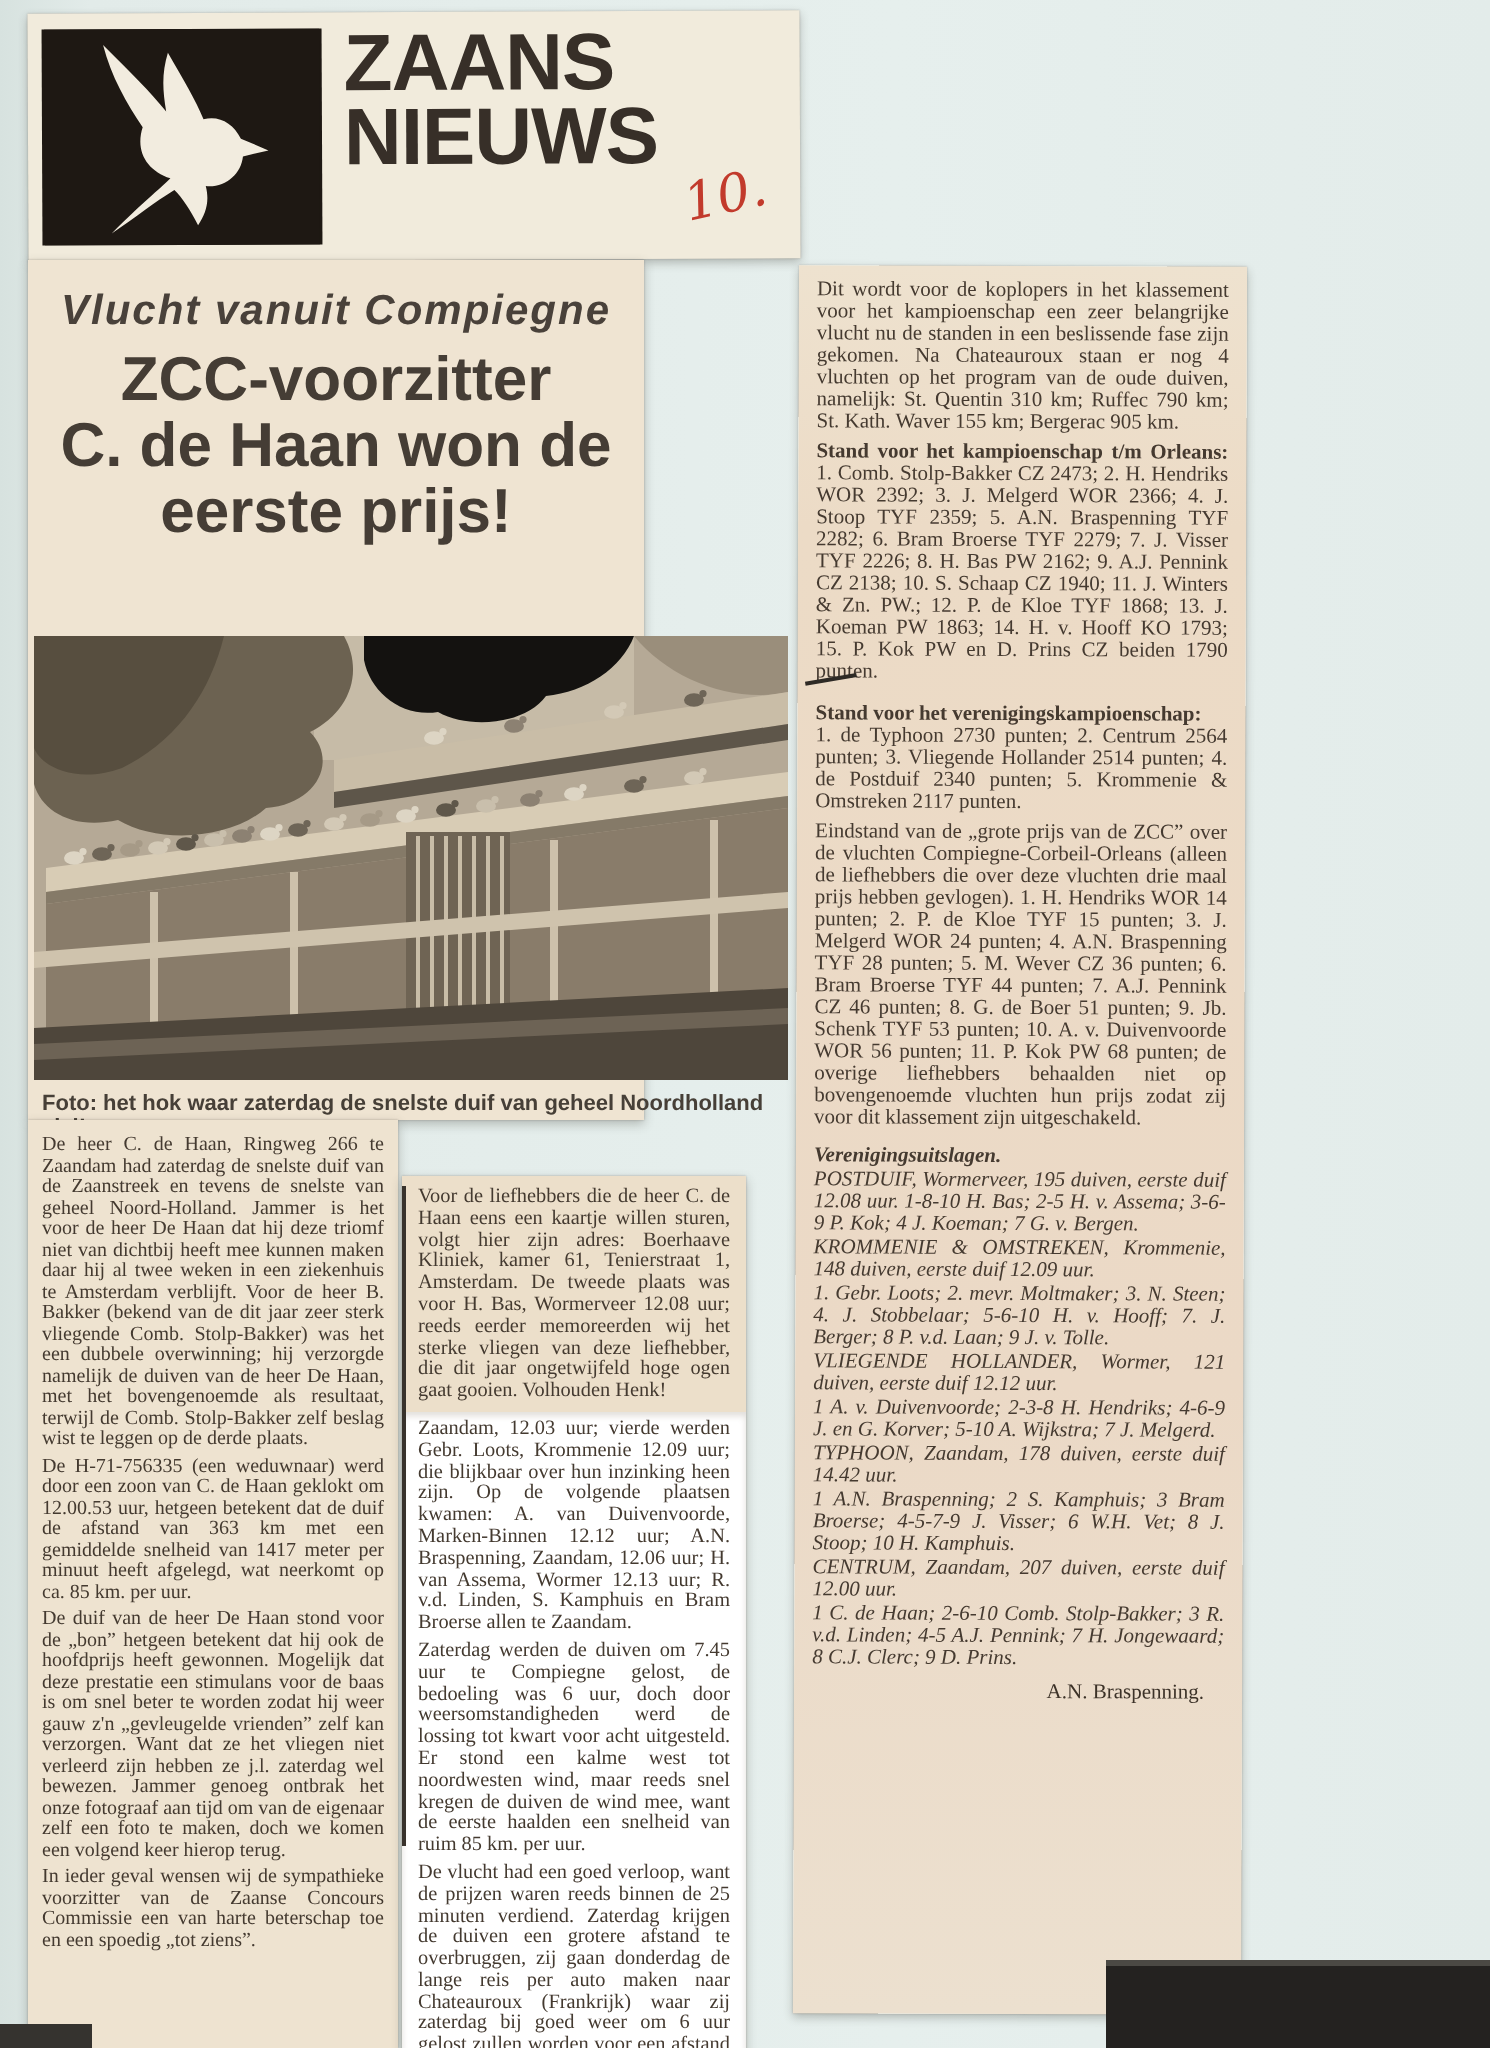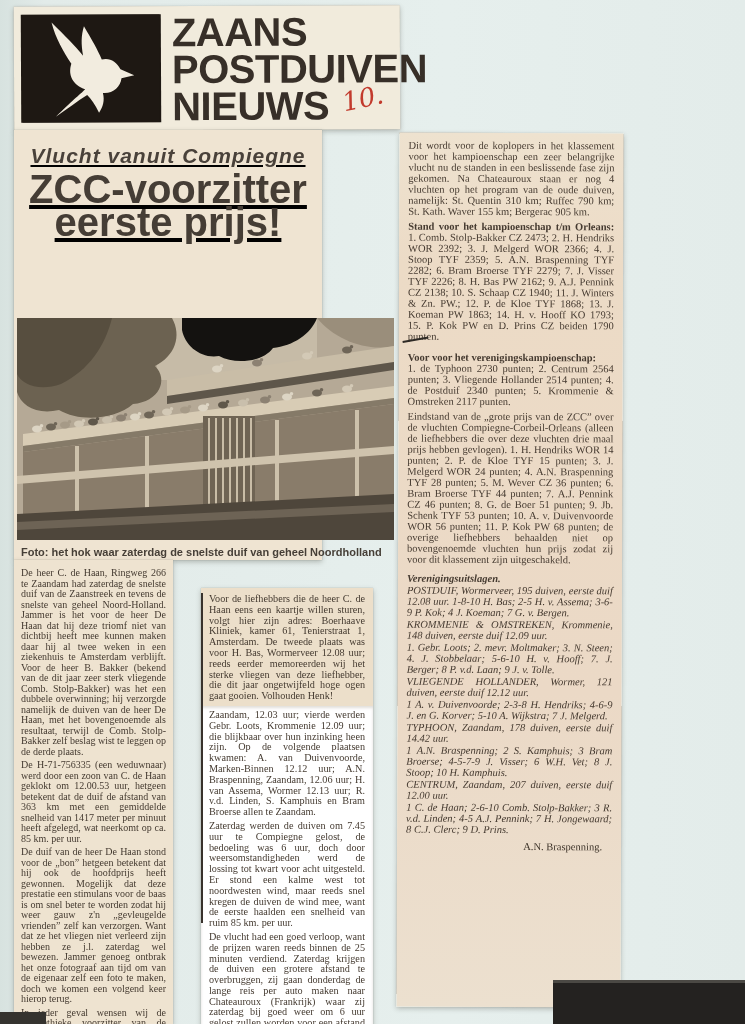--- a/index.html
+++ b/index.html
@@ -13,32 +13,32 @@
   
   .masthead-clip{left:14px;top:6px;width:386px;height:124px;background:#f1ebdc;transform:rotate(-.25deg);}
   .logo-box{position:absolute;left:7px;top:8px;width:140px;height:108px;background:#1e1813;}
   .logo-box svg{display:block;width:100%;height:100%;}
   .masthead-title{position:absolute;left:158px;top:8px;font-family:"Liberation Sans",sans-serif;
     font-weight:bold;font-size:40px;line-height:37px;letter-spacing:-.5px;color:#372f28;}
   .handwritten{position:absolute;left:328px;top:78px;font-family:"DejaVu Serif",serif;font-style:italic;
     font-size:26px;color:#c23a2c;transform:rotate(-12deg);}
 
   
-  .main-clip{left:14px;top:130px;width:308px;height:430px;background:#efe4d2;text-decoration:underline;}
+  .main-clip{left:14px;top:130px;width:308px;height:430px;background:#efe4d2;}
   .kicker{margin:14px 0 0;text-align:center;font-family:"Liberation Sans",sans-serif;font-style:italic;
     font-weight:bold;font-size:21px;color:#49413a;letter-spacing:1px;}
   .headline{margin-top:5px;text-align:center;font-family:"Liberation Sans",sans-serif;font-weight:bold;
-    font-size:40px;line-height:33px;color:#453d35;}
+    font-size:31px;line-height:33px;color:#453d35;}
   .photo{position:absolute;left:3px;top:188px;width:377px;height:222px;}
   .caption{position:absolute;left:7px;top:416px;width:370px;font-family:"Liberation Sans",sans-serif;
     font-weight:bold;font-size:11px;color:#463f37;}
 
   
   .textcol p{margin:0 0 3px;}
-  .left-clip{left:14px;top:560px;width:159px;height:464px;background:#eee3d0;}
+  .left-clip{left:14px;top:560px;width:185px;height:464px;background:#eee3d0;}
   .left-clip .inner{padding:8px 7px;font-size:10px;line-height:10.5px;text-align:justify;color:#443a30;}
   .mid-clip{left:201px;top:588px;width:172px;height:462px;background:#ecdfca;}
   .mid-clip .inner{padding:6px 8px;font-size:10.2px;line-height:10.8px;text-align:justify;color:#443a30;}
   .col-rule{position:absolute;left:0;top:5px;width:2px;height:330px;background:#38322c;}
   .mid-sec2{background:#ffffff;box-shadow:inset 0 2px 3px rgba(90,70,50,.18);margin:4px -8px 0;padding:4px 8px 0;}
 
   .right-clip{left:398px;top:133px;width:224px;height:874px;transform:rotate(.2deg);
     background:linear-gradient(180deg,#eee2cf 0px,#ecdbc6 130px,#ebd9c6 560px,#ece0cf 100%);}
   .right-clip .inner{padding:7px 9px;font-size:10.5px;line-height:11px;text-align:justify;color:#453a30;}
   .right-clip p{margin:0 0 4px;}
@@ -61,30 +61,30 @@
     <svg viewBox="0 0 140 110">
       <rect width="140" height="110" fill="#1e1813"></rect>
       <path fill="#f2ecdf" d="M34,104 C50,88 58,82 64,76 C52,72 46,62 50,50 C42,38 34,24 30,8
         C44,22 54,32 62,42 C60,30 60,22 63,12 C71,26 77,36 81,46 C89,44 96,48 100,56
         L114,62 L101,65 C100,74 92,81 82,80 C84,88 82,94 78,100 C74,92 70,86 66,82
         C56,88 46,96 34,104 Z"></path>
     </svg>
   </div>
   <div class="masthead-title">
     <div>ZAANS</div>
-    <div>POSTDUIVEN</div>
     <div>NIEUWS</div>
   </div>
   <div class="handwritten">10.</div>
 </div>
 
 <div class="clip main-clip">
   <div class="kicker">Vlucht vanuit Compiegne</div>
   <div class="headline">
     <div>ZCC-voorzitter</div>
+    <div>C. de Haan won de</div>
     <div>eerste prijs!</div>
   </div>
 
   <svg class="photo" viewBox="0 0 377 222" preserveAspectRatio="none">
     <rect width="377" height="222" fill="#b5a996"></rect>
     <rect x="140" y="0" width="160" height="62" fill="#c6bba7"></rect>
     <path d="M0,0 H155 C165,18 158,38 138,48 C152,62 142,84 116,86 C98,102 62,104 42,92 C20,97 4,88 0,74 Z" fill="#6c6251"></path>
     <path d="M0,0 H95 C88,28 72,52 44,66 C22,74 4,66 0,56 Z" fill="#574e3f"></path>
     <path d="M165,0 H300 C294,16 276,28 256,30 C246,44 218,47 202,38 C184,41 168,28 165,12 Z" fill="#83776​8" opacity="0.9"></path>
     <path d="M300,0 H377 V28 C350,34 318,22 300,0 Z" fill="#9a8e7b"></path>
@@ -165,21 +165,21 @@
       <p>De vlucht had een goed verloop, want de prijzen waren reeds binnen de 25 minuten verdiend. Zaterdag krijgen de duiven een grotere afstand te overbruggen, zij gaan donderdag de lange reis per auto maken naar Chateauroux (Frankrijk) waar zij zaterdag bij goed weer om 6 uur gelost zullen worden voor een afstand van plm. 670 km.</p>
     </div>
   </div>
 </div>
 
 <div class="clip right-clip textcol">
   <div class="pen-mark"></div>
   <div class="inner">
     <p>Dit wordt voor de koplopers in het klassement voor het kampioenschap een zeer belangrijke vlucht nu de standen in een beslissende fase zijn gekomen. Na Chateauroux staan er nog 4 vluchten op het program van de oude duiven, namelijk: St. Quentin 310 km; Ruffec 790 km; St. Kath. Waver 155 km; Bergerac 905 km.</p>
     <p><span class="lead">Stand voor het kampioenschap t/m Orleans:</span><span> 1. Comb. Stolp-Bakker CZ 2473; 2. H. Hendriks WOR 2392; 3. J. Melgerd WOR 2366; 4. J. Stoop TYF 2359; 5. A.N. Braspenning TYF 2282; 6. Bram Broerse TYF 2279; 7. J. Visser TYF 2226; 8. H. Bas PW 2162; 9. A.J. Pennink CZ 2138; 10. S. Schaap CZ 1940; 11. J. Winters &amp; Zn. PW.; 12. P. de Kloe TYF 1868; 13. J. Koeman PW 1863; 14. H. v. Hooff KO 1793; 15. P. Kok PW en D. Prins CZ beiden 1790 punten.</span></p>
-    <p class="block-lead" style="margin-top:10px">Voor voor het verenigingskampioenschap:</p>
+    <p class="block-lead" style="margin-top:10px">Stand voor het verenigingskampioenschap:</p>
     <p>1. de Typhoon 2730 punten; 2. Centrum 2564 punten; 3. Vliegende Hollander 2514 punten; 4. de Postduif 2340 punten; 5. Krommenie &amp; Omstreken 2117 punten.</p>
     <p>Eindstand van de „grote prijs van de ZCC” over de vluchten Compiegne-Corbeil-Orleans (alleen de liefhebbers die over deze vluchten drie maal prijs hebben gevlogen). 1. H. Hendriks WOR 14 punten; 2. P. de Kloe TYF 15 punten; 3. J. Melgerd WOR 24 punten; 4. A.N. Braspenning TYF 28 punten; 5. M. Wever CZ 36 punten; 6. Bram Broerse TYF 44 punten; 7. A.J. Pennink CZ 46 punten; 8. G. de Boer 51 punten; 9. Jb. Schenk TYF 53 punten; 10. A. v. Duivenvoorde WOR 56 punten; 11. P. Kok PW 68 punten; de overige liefhebbers behaalden niet op bovengenoemde vluchten hun prijs zodat zij voor dit klassement zijn uitgeschakeld.</p>
     <p class="uitsl-header">Verenigingsuitslagen.</p>
     <p class="uitsl">POSTDUIF, Wormerveer, 195 duiven, eerste duif 12.08 uur. 1-8-10 H. Bas; 2-5 H. v. Assema; 3-6-9 P. Kok; 4 J. Koeman; 7 G. v. Bergen.</p>
     <p class="uitsl">KROMMENIE &amp; OMSTREKEN, Krommenie, 148 duiven, eerste duif 12.09 uur.</p>
     <p class="uitsl">1. Gebr. Loots; 2. mevr. Moltmaker; 3. N. Steen; 4. J. Stobbelaar; 5-6-10 H. v. Hooff; 7. J. Berger; 8 P. v.d. Laan; 9 J. v. Tolle.</p>
     <p class="uitsl">VLIEGENDE HOLLANDER, Wormer, 121 duiven, eerste duif 12.12 uur.</p>
     <p class="uitsl">1 A. v. Duivenvoorde; 2-3-8 H. Hendriks; 4-6-9 J. en G. Korver; 5-10 A. Wijkstra; 7 J. Melgerd.</p>
     <p class="uitsl">TYPHOON, Zaandam, 178 duiven, eerste duif 14.42 uur.</p>
     <p class="uitsl">1 A.N. Braspenning; 2 S. Kamphuis; 3 Bram Broerse; 4-5-7-9 J. Visser; 6 W.H. Vet; 8 J. Stoop; 10 H. Kamphuis.</p>

